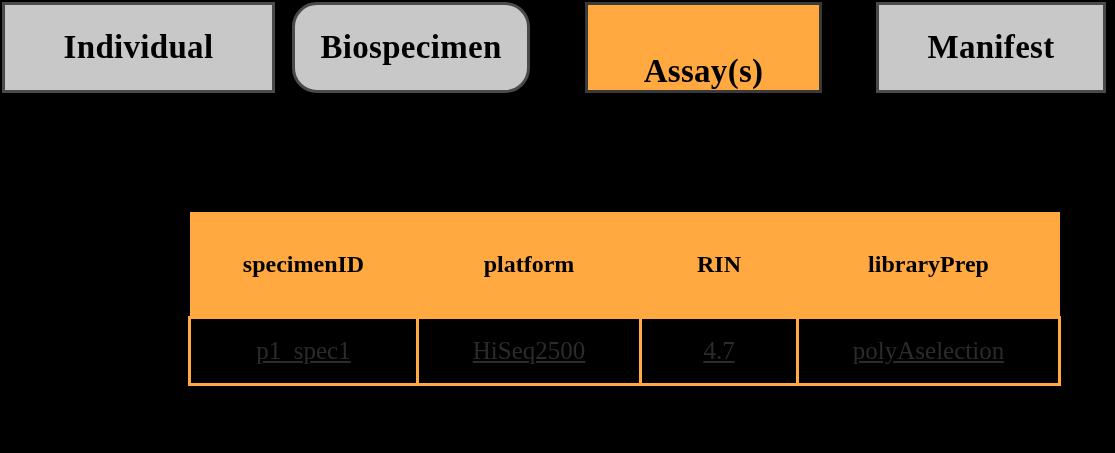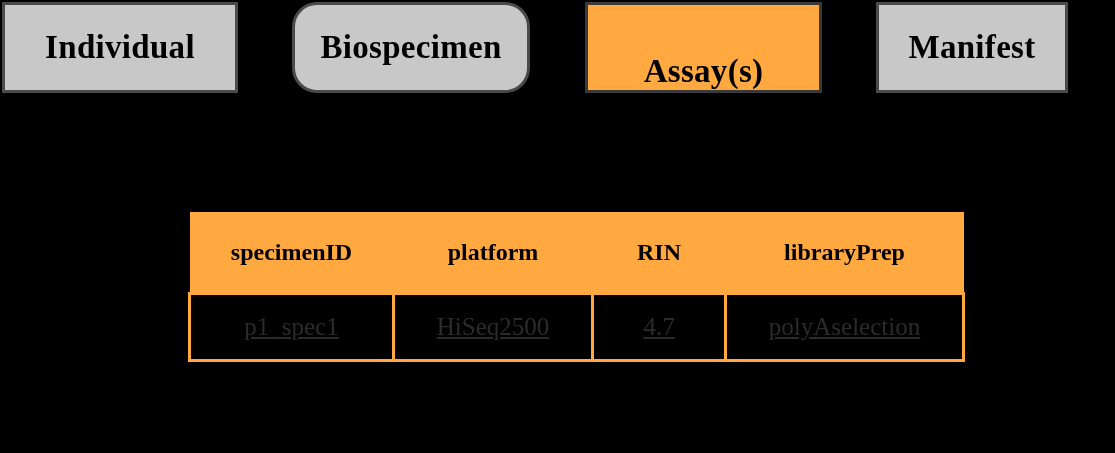--- a/index.html
+++ b/index.html
@@ -30,44 +30,44 @@
     font-size: 33px;
     color: #000000;
     letter-spacing: 0.3px;
     background: #c8c8c8;
   }
   .tab.active {
     background: #ffa940;
     border-color: #3a3a3a;
   }
 
-  #tab-individual  { left: 2px;   width: 236px; }
+  #tab-individual  { left: 2px;   width: 273px; }
   #tab-biospecimen { left: 292px; width: 238px; border-radius: 25px; }
   #tab-assays      { left: 585px; width: 237px; align-items: flex-end; }
-  #tab-manifest    { left: 876px; width: 192px; }
+  #tab-manifest    { left: 876px; width: 230px; }
 
   
   #assay-table {
     position: absolute;
     left: 188px;
     top: 212px;
     width: 742px;
     border-collapse: collapse;
     table-layout: fixed;
   }
   #assay-table th {
     background: #ffa940;
     color: #000000;
     font-weight: bold;
     font-size: 24px;
     height: 72px;
     border: none;
     text-align: center;
     vertical-align: middle;
-    padding: 4px;
+    padding: 16px;
   }
   #assay-table td {
     background: #000000;
     color: #2b2b2b;
     font-weight: normal;
     font-size: 25px;
     height: 82px;
     border: 3px solid #ffa940;
     text-align: center;
     vertical-align: middle;

